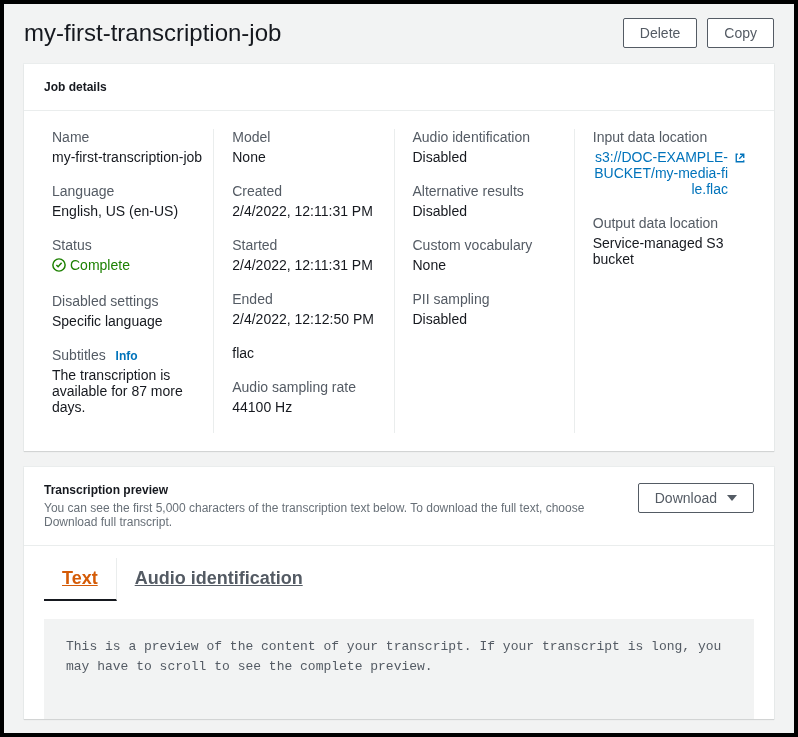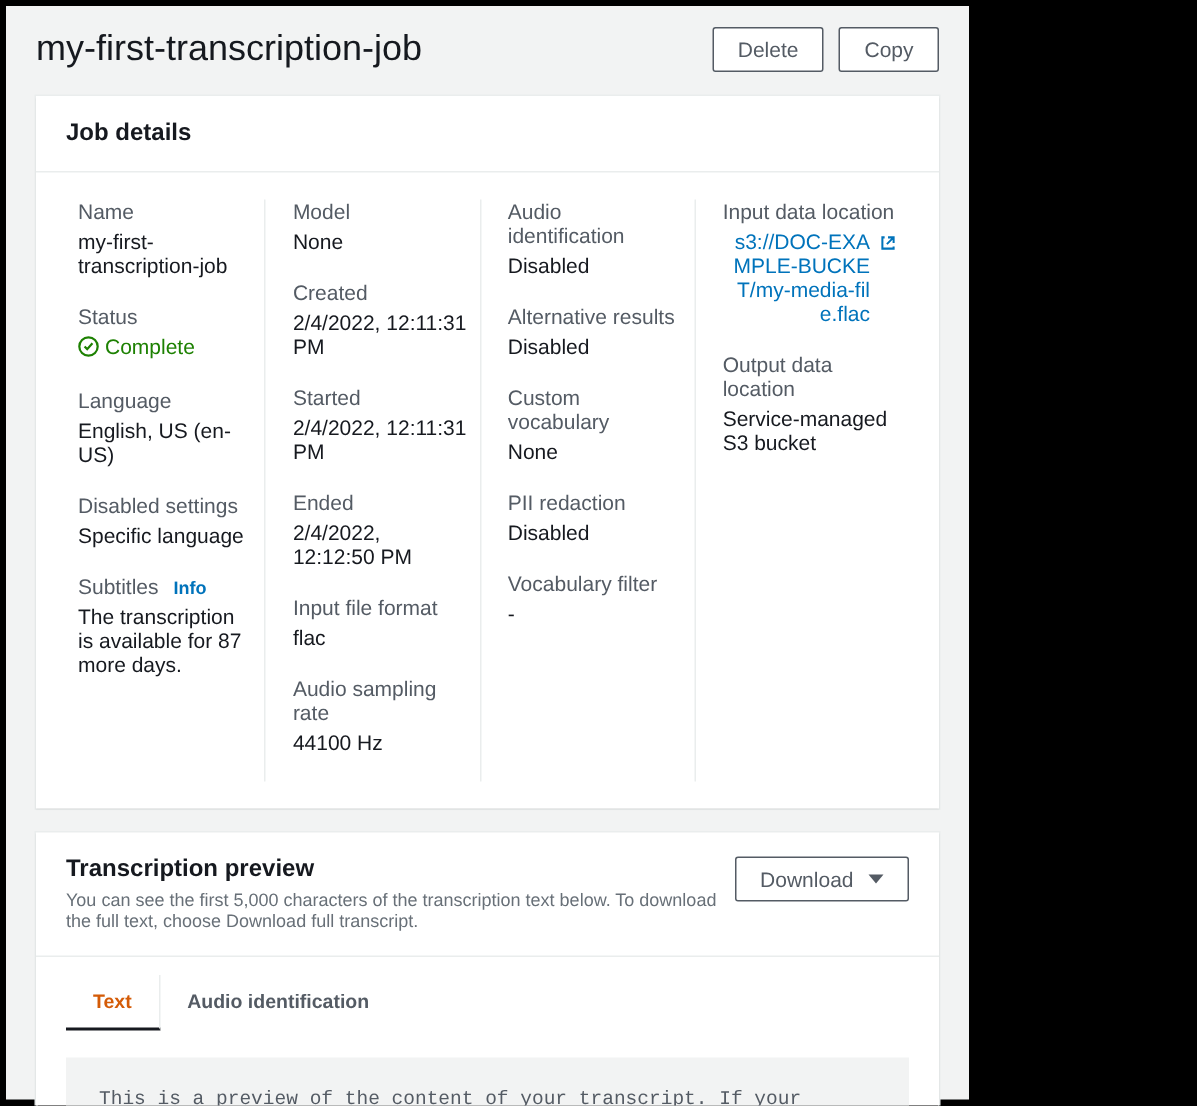--- a/index.html
+++ b/index.html
@@ -1,38 +1,38 @@
 <!DOCTYPE html>
 <html><head>
 <meta charset="utf-8">
 <style>
 * { margin: 0; padding: 0; box-sizing: border-box; }
 body { font-family: "Amazon Ember", "Helvetica Neue", Arial, sans-serif; background: #000; width: 798px; height: 737px; overflow: hidden; font-size: 14px; color: #16191f; }
-.page { background: #f2f3f3; width: 642px; height: 729px; margin: 4px; }
+.page { background: #f2f3f3; width: 790px; height: 729px; margin: 4px; }
 .header { display: flex; justify-content: space-between; align-items: center; padding: 14px 20px 10px 20px; }
 .title { font-size: 24px; font-weight: 400; color: #16191f; }
 .hdr-actions { display: flex; gap: 10px; }
 .btn { background: #fff; border: 1px solid #545b64; padding: 6px 16px; font-weight: 400; font-size: 14px; color: #545b64; cursor: pointer; border-radius: 2px; }
 .btn.dropdown { display: inline-flex; align-items: center; gap: 10px; }
 .panel { background: #fff; margin: 6px 20px 16px 20px; box-shadow: 0 1px 1px rgba(0,0,0,0.1), 0 0 0 1px #eaeded; }
 .panel-header { padding: 16px 20px; border-bottom: 1px solid #eaeded; display: flex; justify-content: space-between; align-items: flex-start; }
-.panel-title { font-size: 16px; font-weight: 700; }
+.panel-title { font-size: 12px; font-weight: 700; }
 .panel-sub { font-size: 12px; color: #687078; margin-top: 4px; }
 .details-grid { display: flex; padding: 18px 20px; }
 .col { flex: 1; padding: 0 8px; }
 .col + .col { border-left: 1px solid #eaeded; padding-left: 18px; }
 .field { margin-bottom: 18px; }
 .field-label { font-size: 14px; color: #545b64; margin-bottom: 4px; }
 .field-value { font-size: 14px; color: #16191f; }
 .status-complete { color: #1d8102; display: inline-flex; align-items: center; gap: 4px; font-size: 14px; }
 .info-link { color: #0073bb; font-size: 12px; margin-left: 6px; font-weight: 700; }
 .s3-link { color: #0073bb; font-size: 14px; display: inline-flex; align-items: flex-start; gap: 6px; cursor: pointer; text-align: right; }
 .s3-link-text { word-break: break-all; }
 .tabs { display: flex; padding: 0 20px; margin-top: 12px; }
-.tab { padding: 10px 18px; font-size: 13px; color: #545b64; font-weight: 700; cursor: pointer; border-right: 1px solid #eaeded; }
+.tab { padding: 10px 18px; font-size: 18px; color: #545b64; font-weight: 700; cursor: pointer; border-right: 1px solid #eaeded; text-decoration: underline; }
 .tab:last-child { border-right: none; }
 .tab.active { color: #d45b07; border-bottom: 2px solid #16191f; }
 .preview-box { margin: 18px 20px; background: #f2f3f3; padding: 18px 22px; font-family: "Courier New", monospace; font-size: 13px; color: #545b64; line-height: 1.5; min-height: 100px; }
 .check-icon { width: 14px; height: 14px; }
 .ext-icon { width: 12px; height: 12px; flex-shrink: 0; margin-top: 3px; }
 .caret { border-left: 5px solid transparent; border-right: 5px solid transparent; border-top: 6px solid #545b64; }
 </style>
 </head>
 <body>
 
@@ -49,32 +49,32 @@
     <div class="panel-header">
       <div class="panel-title">Job details</div>
     </div>
     <div class="details-grid">
       <div class="col">
         <div class="field">
           <div class="field-label">Name</div>
           <div class="field-value">my-first-transcription-job</div>
         </div>
         <div class="field">
+          <div class="field-label">Language</div>
+          <div class="field-value">English, US (en-US)</div>
+        </div>
+        <div class="field">
           <div class="field-label">Status</div>
           <div class="status-complete">
             <svg class="check-icon" viewBox="0 0 16 16">
                 <circle cx="8" cy="8" r="7" fill="none" stroke="#1d8102" stroke-width="1.7"></circle>
                 <path d="M5 8 L7 10 L11 5.5" fill="none" stroke="#1d8102" stroke-width="1.7"></path>
               </svg>
             <span>Complete</span>
           </div>
-        </div>
-        <div class="field">
-          <div class="field-label">Language</div>
-          <div class="field-value">English, US (en-US)</div>
         </div>
         <div class="field">
           <div class="field-label">Disabled settings</div>
           <div class="field-value">Specific language</div>
         </div>
         <div class="field">
           <div class="field-label">
             <span>Subtitles</span>
             <a class="info-link">Info</a>
           </div>
@@ -93,21 +93,20 @@
           </div>
         <div class="field">
             <div class="field-label">Started</div>
             <div class="field-value">2/4/2022, 12:11:31 PM</div>
           </div>
         <div class="field">
             <div class="field-label">Ended</div>
             <div class="field-value">2/4/2022, 12:12:50 PM</div>
           </div>
         <div class="field">
-            <div class="field-label">Input file format</div>
             <div class="field-value">flac</div>
           </div>
         <div class="field">
             <div class="field-label">Audio sampling rate</div>
             <div class="field-value">44100 Hz</div>
           </div>
       </div>
 
       <div class="col">
         <div class="field">
@@ -116,26 +115,22 @@
           </div>
         <div class="field">
             <div class="field-label">Alternative results</div>
             <div class="field-value">Disabled</div>
           </div>
         <div class="field">
             <div class="field-label">Custom vocabulary</div>
             <div class="field-value">None</div>
           </div>
         <div class="field">
-            <div class="field-label">PII redaction</div>
+            <div class="field-label">PII sampling</div>
             <div class="field-value">Disabled</div>
-          </div>
-        <div class="field">
-            <div class="field-label">Vocabulary filter</div>
-            <div class="field-value">-</div>
           </div>
       </div>
 
       <div class="col">
         <div class="field">
           <div class="field-label">Input data location</div>
           <a class="s3-link">
             <span class="s3-link-text">s3://DOC-EXAMPLE-BUCKET/my-media-file.flac</span>
             <svg class="ext-icon" viewBox="0 0 16 16">
                 <path d="M5 3 H3 V13 H13 V11 M8 3 H13 V8 M13 3 L7 9" fill="none" stroke="#0073bb" stroke-width="1.8"></path>

